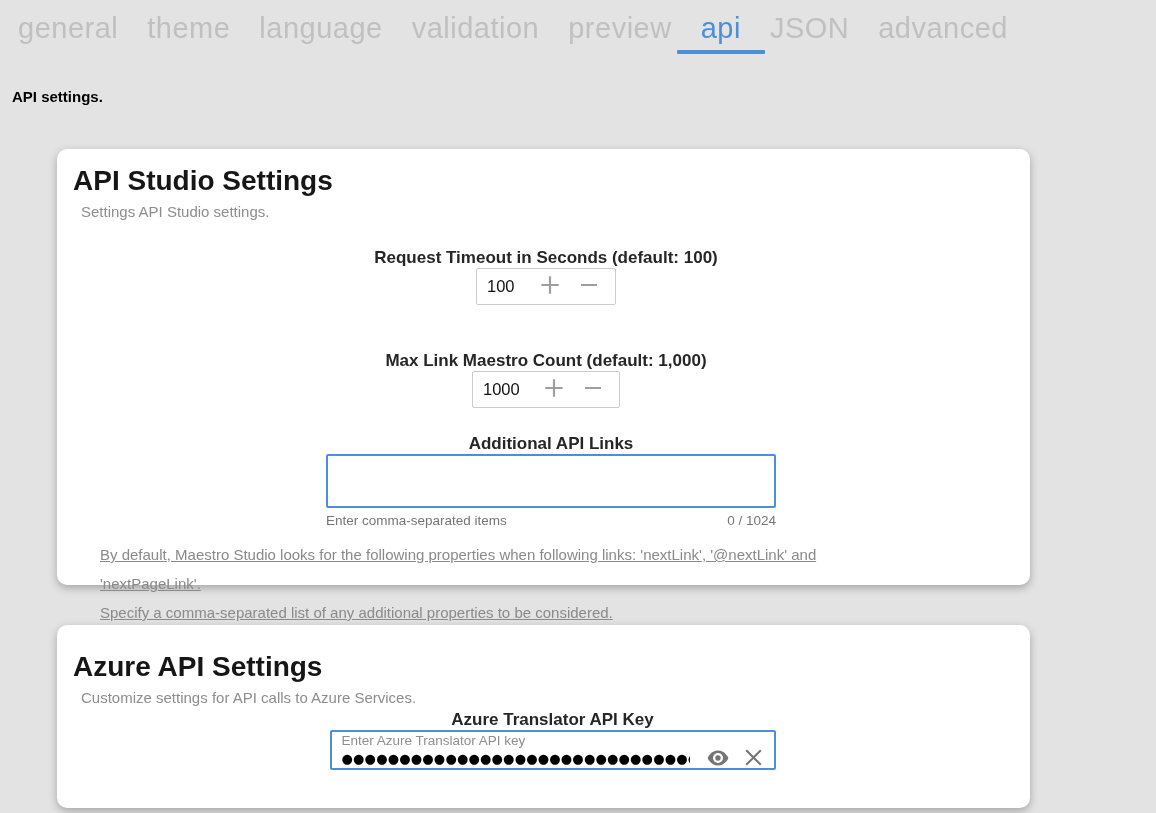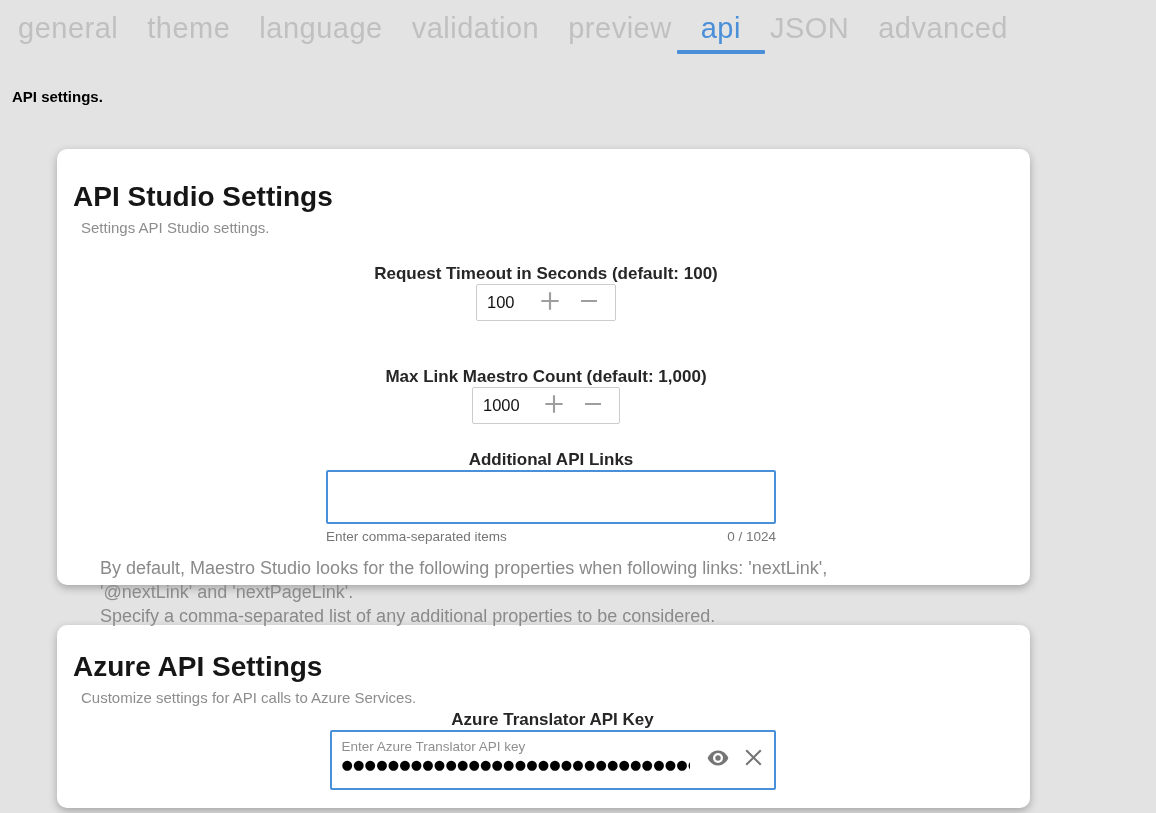--- a/index.html
+++ b/index.html
@@ -30,21 +30,21 @@
     margin: 24px 0 0 12px;
     font-size: 15px; font-weight: 700; color: #000;
   }
 
   
   .card {
     width: 973px; margin-left: 57px; background: #fff;
     border-radius: 10px;
     box-shadow: 0 3px 8px rgba(0,0,0,0.28);
   }
-  .card1 { margin-top: 44px; height: 436px; padding: 32px 30px 0 16px; }
+  .card1 { margin-top: 44px; height: 436px; padding: 16px 30px 0 16px; }
   .card2 { margin-top: 40px; height: 183px; padding: 26px 30px 0 16px; }
 
   .card-title { font-size: 28px; font-weight: 700; color: #161616; }
   .card-sub   { font-size: 15px; color: #8d8d8d; margin: 6px 0 0 8px; }
 
   .row {
     display: flex; justify-content: space-between; align-items: center;
     margin-left: 19px;
     flex-direction: column;
   }
@@ -75,28 +75,28 @@
     border: 2px solid #4a90d9; border-radius: 2px;
     outline: none; font-size: 16px; padding: 0 10px;
     font-family: inherit;
   }
   .links-helper {
     display: flex; justify-content: space-between;
     margin-top: 5px; font-size: 13.5px; color: #757575;
   }
   .links-desc {
     margin: 12px 0 0 27px; width: 812px;
-    font-size: 18px; color: #8a8a8a; line-height: 24px;
+    font-size: 15px; color: #8a8a8a; line-height: 29px; text-decoration: underline;
   }
 
   
   .azure-field {
-    position: relative; width: 446px; height: 60px;
+    position: relative; width: 446px; height: 40px;
     border: 2px solid #4a90d9; border-radius: 2px;
-    background: #fff; padding: 7px 84px 0 10px;
+    background: #fff; padding: 1px 84px 0 10px;
   }
   .azure-field-label { font-size: 13.5px; color: #8f8f8f; white-space: nowrap; }
   .azure-dots {
     font-family: "DejaVu Sans", sans-serif;
     font-size: 13px; letter-spacing: 0.2px; color: #000;
     margin-top: 3px; white-space: nowrap; overflow: hidden; cursor: text;
   }
   .azure-icons {
     position: absolute; right: 8px; top: 13px;
     display: flex; gap: 8px; align-items: center;

